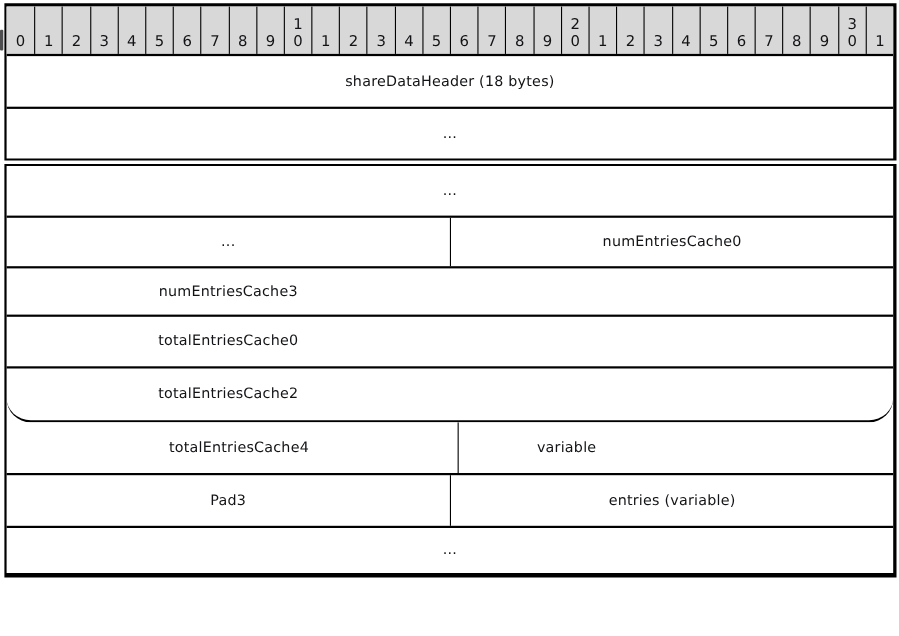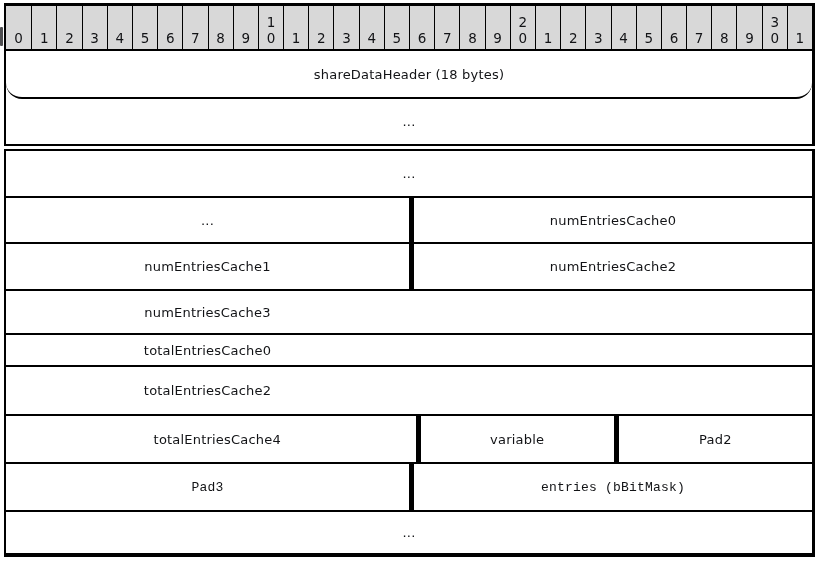--- a/index.html
+++ b/index.html
@@ -22,42 +22,42 @@
     display:grid;box-sizing:border-box;border-bottom:2px solid #000;
   }
   .row.last{border-bottom:none;}
   .full{grid-template-columns:1fr;}
   .halves{grid-template-columns:1fr 1fr;}
   .quarters{grid-template-columns:2fr 1fr 1fr;padding-left:13px;}
   .cell{
     display:flex;align-items:center;justify-content:center;
     font-size:13px;letter-spacing:0.2px;
   }
-  .cell + .cell{border-left:5px solid #000000;}
+  .cell + .cell{border-left:1px solid #000000;}
   .ruler{
     grid-template-columns:repeat(32,1fr);
     background:#d8d8d8;height:45px;
   }
   .hcell{
     display:flex;flex-direction:column;justify-content:flex-end;align-items:center;
     white-space:pre-line;text-align:center;
     font-size:13.5px;line-height:16px;padding-bottom:3px;
     box-sizing:border-box;
   }
   .hcell + .hcell{border-left:1px solid #000;}
-  .rw-r1{height:48px;border-radius:16px;}
+  .rw-r1{height:48px;}
   .rw-r2{height:45px;}
   .rw-r3{height:47px;}
   .rw-r4{height:46px;}
   .rw-r5{height:47px;}
   .rw-r6{height:44px;}
-  .rw-r7{height:32px;}
-  .rw-r8{height:49px;}
+  .rw-r7{height:47px;}
+  .rw-r8{height:49px;border-radius:22px;}
   .rw-r9{height:48px;}
-  .rw-r10{height:48px;font-family:Liberation Mono, monospace;}
+  .rw-r10{height:48px;}
   .rw-r11{height:41px;}
 </style>
 </head>
 <body>
 
 <div class="scroll-tab"></div>
 
 <div class="section section-1">
   <div class="row ruler">
     <div class="hcell">0</div>
@@ -105,38 +105,33 @@
 </div>
 
 <div class="section section-2">
   <div class="row full rw-r3">
     <div class="cell">...</div>
   </div>
   <div class="row halves rw-r4">
     <div class="cell">...</div>
     <div class="cell">numEntriesCache0</div>
   </div>
-  <div class="row halves rw-r5">
-    <div class="cell">numEntriesCache1</div>
-    <div class="cell">numEntriesCache2</div>
-  </div>
   <div class="row halves rw-r6">
     <div class="cell">numEntriesCache3</div>
   </div>
   <div class="row halves rw-r7">
     <div class="cell">totalEntriesCache0</div>
   </div>
   <div class="row halves rw-r8">
     <div class="cell">totalEntriesCache2</div>
   </div>
   <div class="row quarters rw-r9">
     <div class="cell">totalEntriesCache4</div>
     <div class="cell">variable</div>
-    <div class="cell">Pad2</div>
   </div>
   <div class="row halves rw-r10">
     <div class="cell">Pad3</div>
-    <div class="cell">entries (bBitMask)</div>
+    <div class="cell">entries (variable)</div>
   </div>
   <div class="row full rw-r11 last">
     <div class="cell">...</div>
   </div>
 </div>
 
 </body></html>

